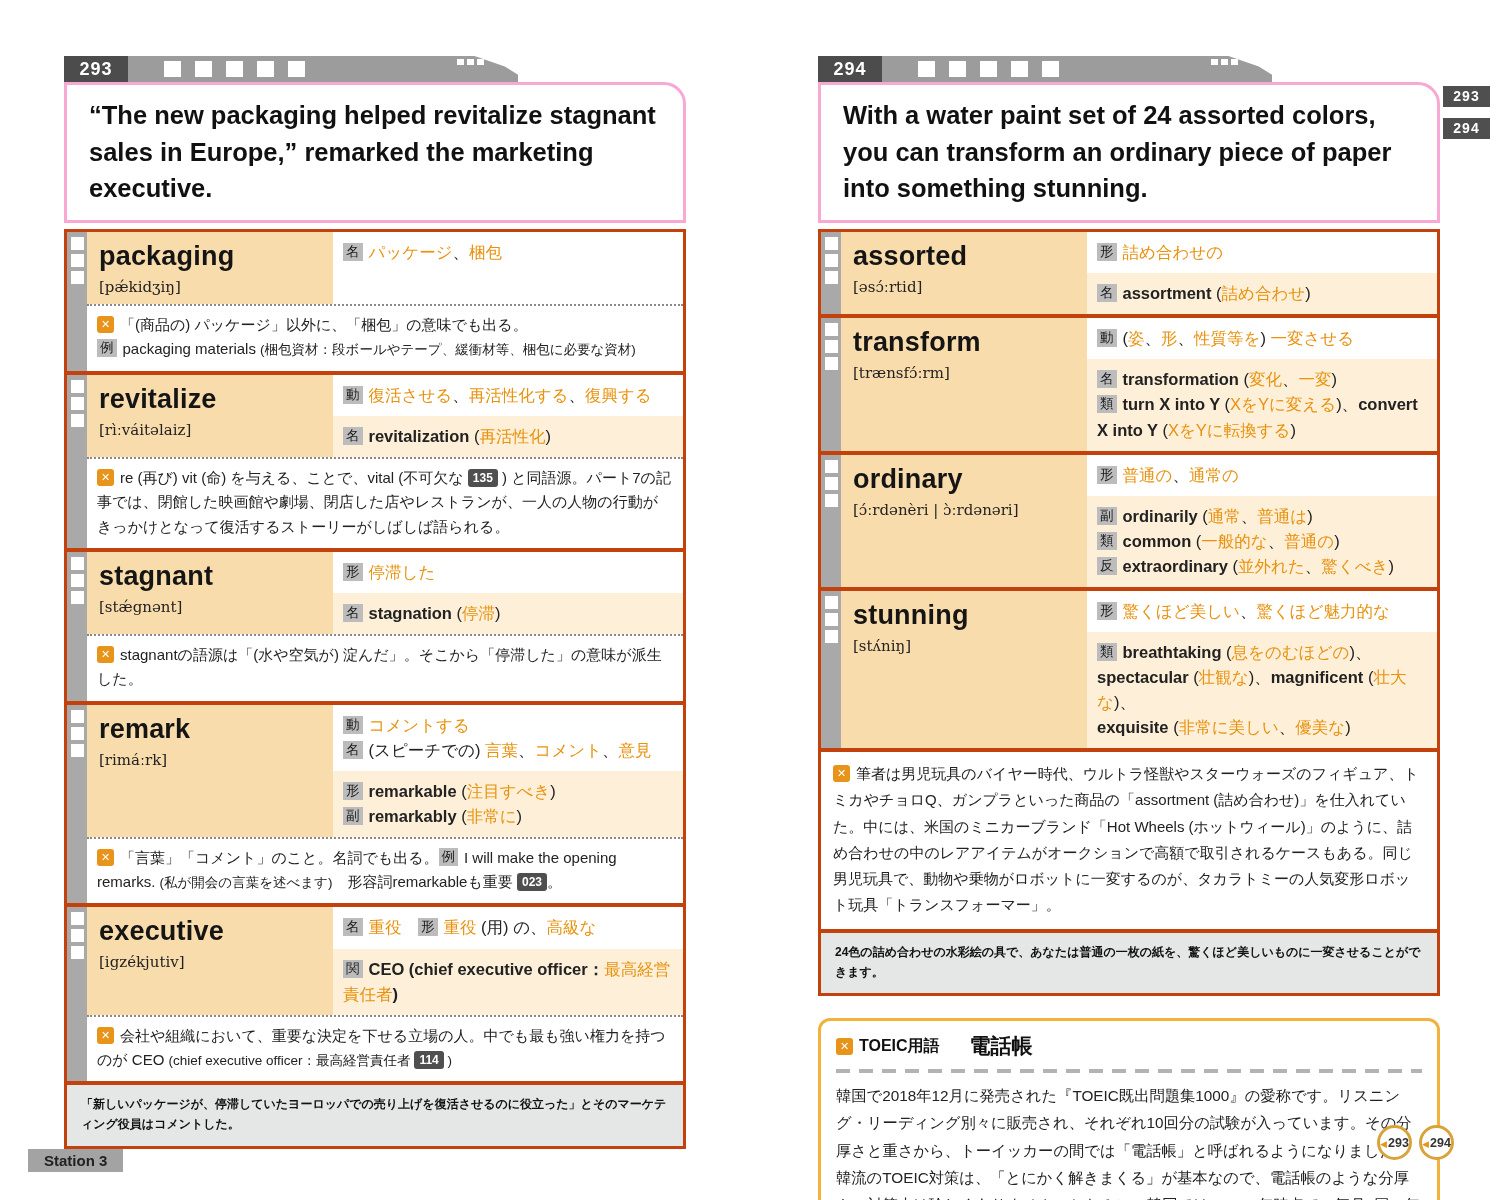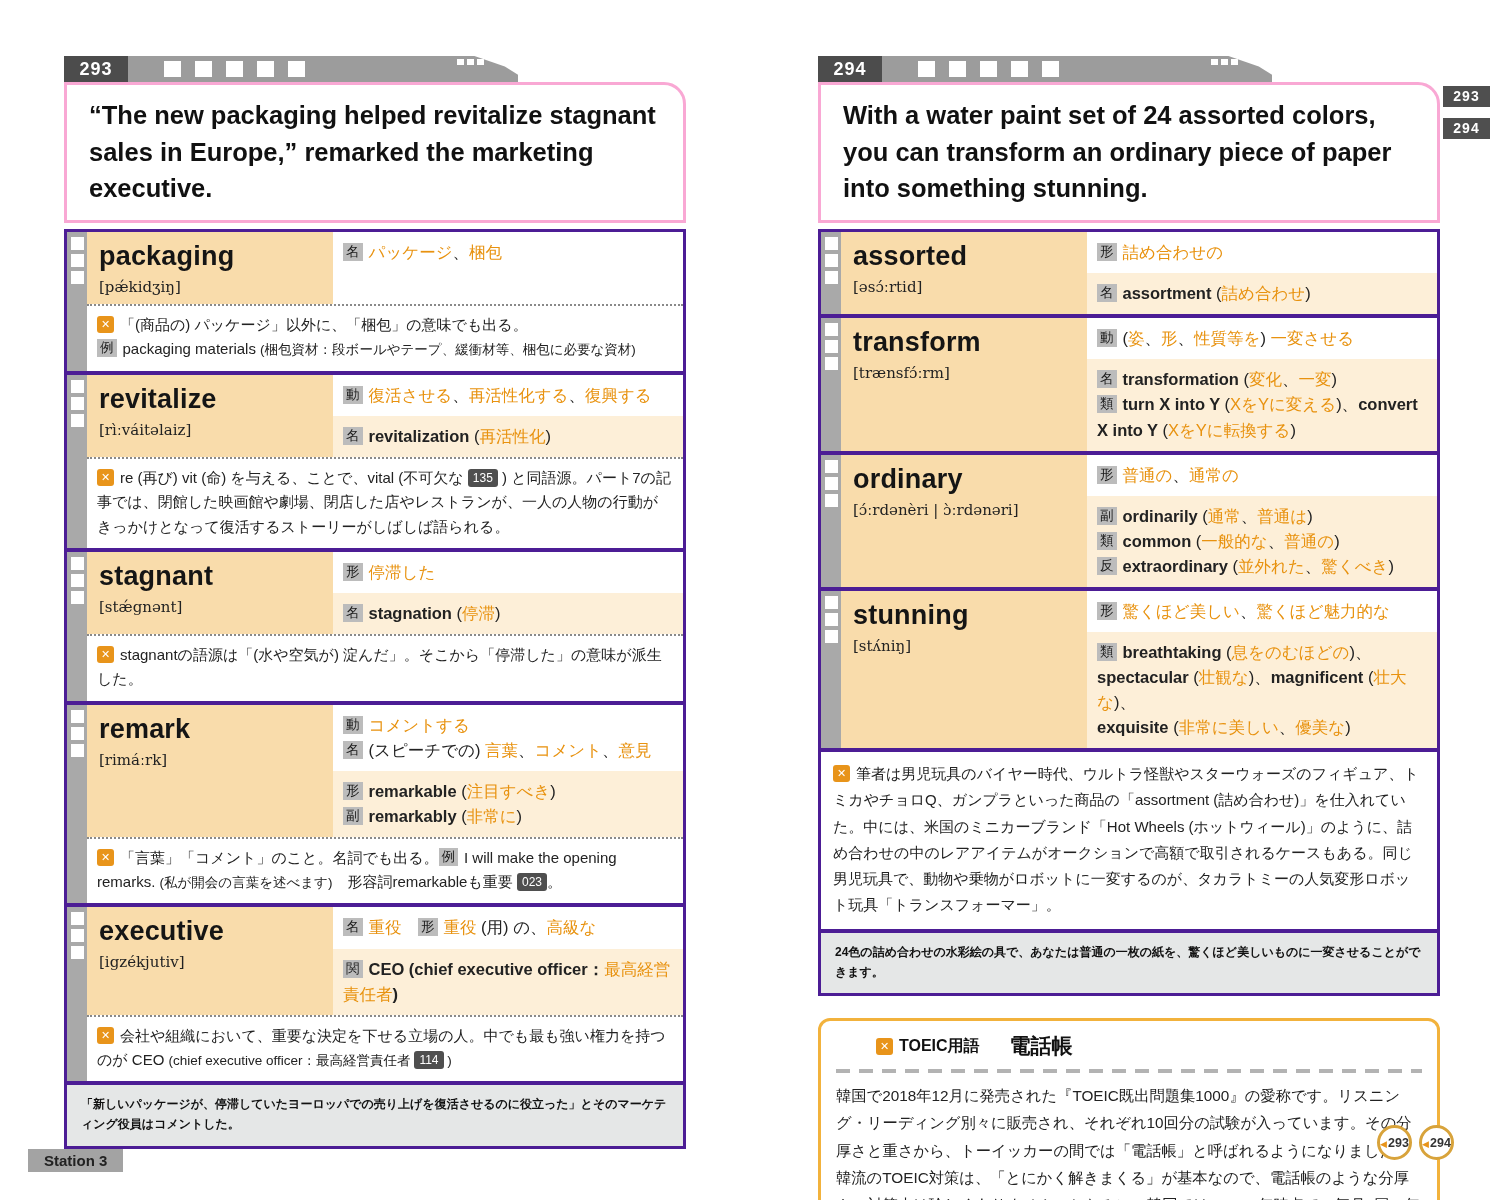--- a/index.html
+++ b/index.html
@@ -20,21 +20,21 @@
         clip-path:polygon(0 0,34% 0,80% 40%,100% 72%,100% 100%,0 100%);
         display:flex;gap:3px;padding:3px 0 0 5px;box-sizing:border-box;}
   .nose::before{content:"";position:absolute;top:-4px;left:16px;width:34px;height:3px;background:#9c9c9c;}
   .nwin{width:7px;height:6px;background:#fff;display:inline-block;}
 
   
   .sentence{border:3px solid #f9a8d4;border-radius:0 22px 0 0;background:#fff;
             padding:12px 16px 13px 22px;font-weight:bold;font-size:25.5px;line-height:1.44;}
 
   
-  .frame{background:#4c1d95;padding:3px;margin-top:6px;}
+  .frame{background:#c2410c;padding:3px;margin-top:6px;}
   .frame > * + *{margin-top:4px;}
   .ewrap > * + *{margin-top:4px;}
   .entry{display:flex;background:#fff;}
   .strip{width:20px;background:#a9a9a9;padding-top:5px;display:flex;flex-direction:column;
          align-items:center;gap:4px;flex-shrink:0;}
   .cb{width:13px;height:13px;background:#fff;display:block;}
   .emain{flex:1;display:flex;flex-direction:column;background:#fff;}
   .ehead{display:flex;align-items:stretch;flex:1;}
   .hwcell{width:246px;flex-shrink:0;background:#f9dcab;padding:9px 12px 8px;box-sizing:border-box;}
   .hw{font-size:27px;font-weight:bold;color:#151515;letter-spacing:.2px;}
@@ -46,34 +46,34 @@
   .defline{font-size:16.5px;line-height:1.52;color:#222;}
   .note{border-top:2px dotted #898989;padding:7px 10px 9px;font-size:15px;line-height:1.62;
         color:#222;background:#fff;}
   .notebox{background:#fff;padding:9px 12px 11px;font-size:15px;line-height:1.74;color:#222;}
   .transbox{background:#e5e7e7;padding:9px 14px 11px;font-weight:bold;font-size:12px;
             line-height:1.68;color:#111;}
 
   
   .tag{display:inline-block;background:#bcbcbc;color:#1a1a1a;font-size:13.5px;line-height:18px;
        padding:0 3px;margin-right:6px;vertical-align:2px;}
-  .badge{display:inline-block;background:#4f4f4f;color:#fff;font-weight:normal;font-size:12px;
+  .badge{display:inline-block;background:#4f4f4f;color:#fff;font-weight:bold;font-size:12px;
          line-height:16px;padding:1px 5px;border-radius:3px;vertical-align:1px;}
   .org{color:#e8920f;}
   .bld{font-weight:bold;}
   .sml{font-size:13.5px;}
   .xicon{display:inline-block;width:17px;height:17px;background:#e8941a;border-radius:3px;
          margin-right:6px;vertical-align:-3px;position:relative;}
   .xicon::before{content:"✕";position:absolute;left:0;top:0;width:17px;color:#fff;font-size:11px;
                  font-weight:bold;line-height:17px;text-align:center;}
 
   
   .toeic{margin-top:22px;border:3px solid #f2b23c;border-radius:12px;background:#fff;
          padding:11px 15px 13px;}
-  .toeic-head{display:flex;align-items:center;margin-left:40px;}
+  .toeic-head{display:flex;align-items:center;}
   .toeic-label{font-weight:bold;font-size:16px;color:#111;}
   .toeic-title{font-weight:bold;font-size:21px;color:#111;margin-left:30px;}
   .toeic-dash{height:4px;margin:9px 0 9px;
               background:repeating-linear-gradient(90deg,#b3b3b3 0 14px,rgba(0,0,0,0) 14px 23px);}
   .toeic-body{font-size:15.3px;line-height:1.78;color:#222;}
 
   
   .tab{position:absolute;right:16px;width:47px;height:21px;background:#4f4f4f;color:#fff;
        font-weight:bold;font-size:14px;text-align:center;line-height:21px;letter-spacing:1px;}
   .tab1{top:86px}

